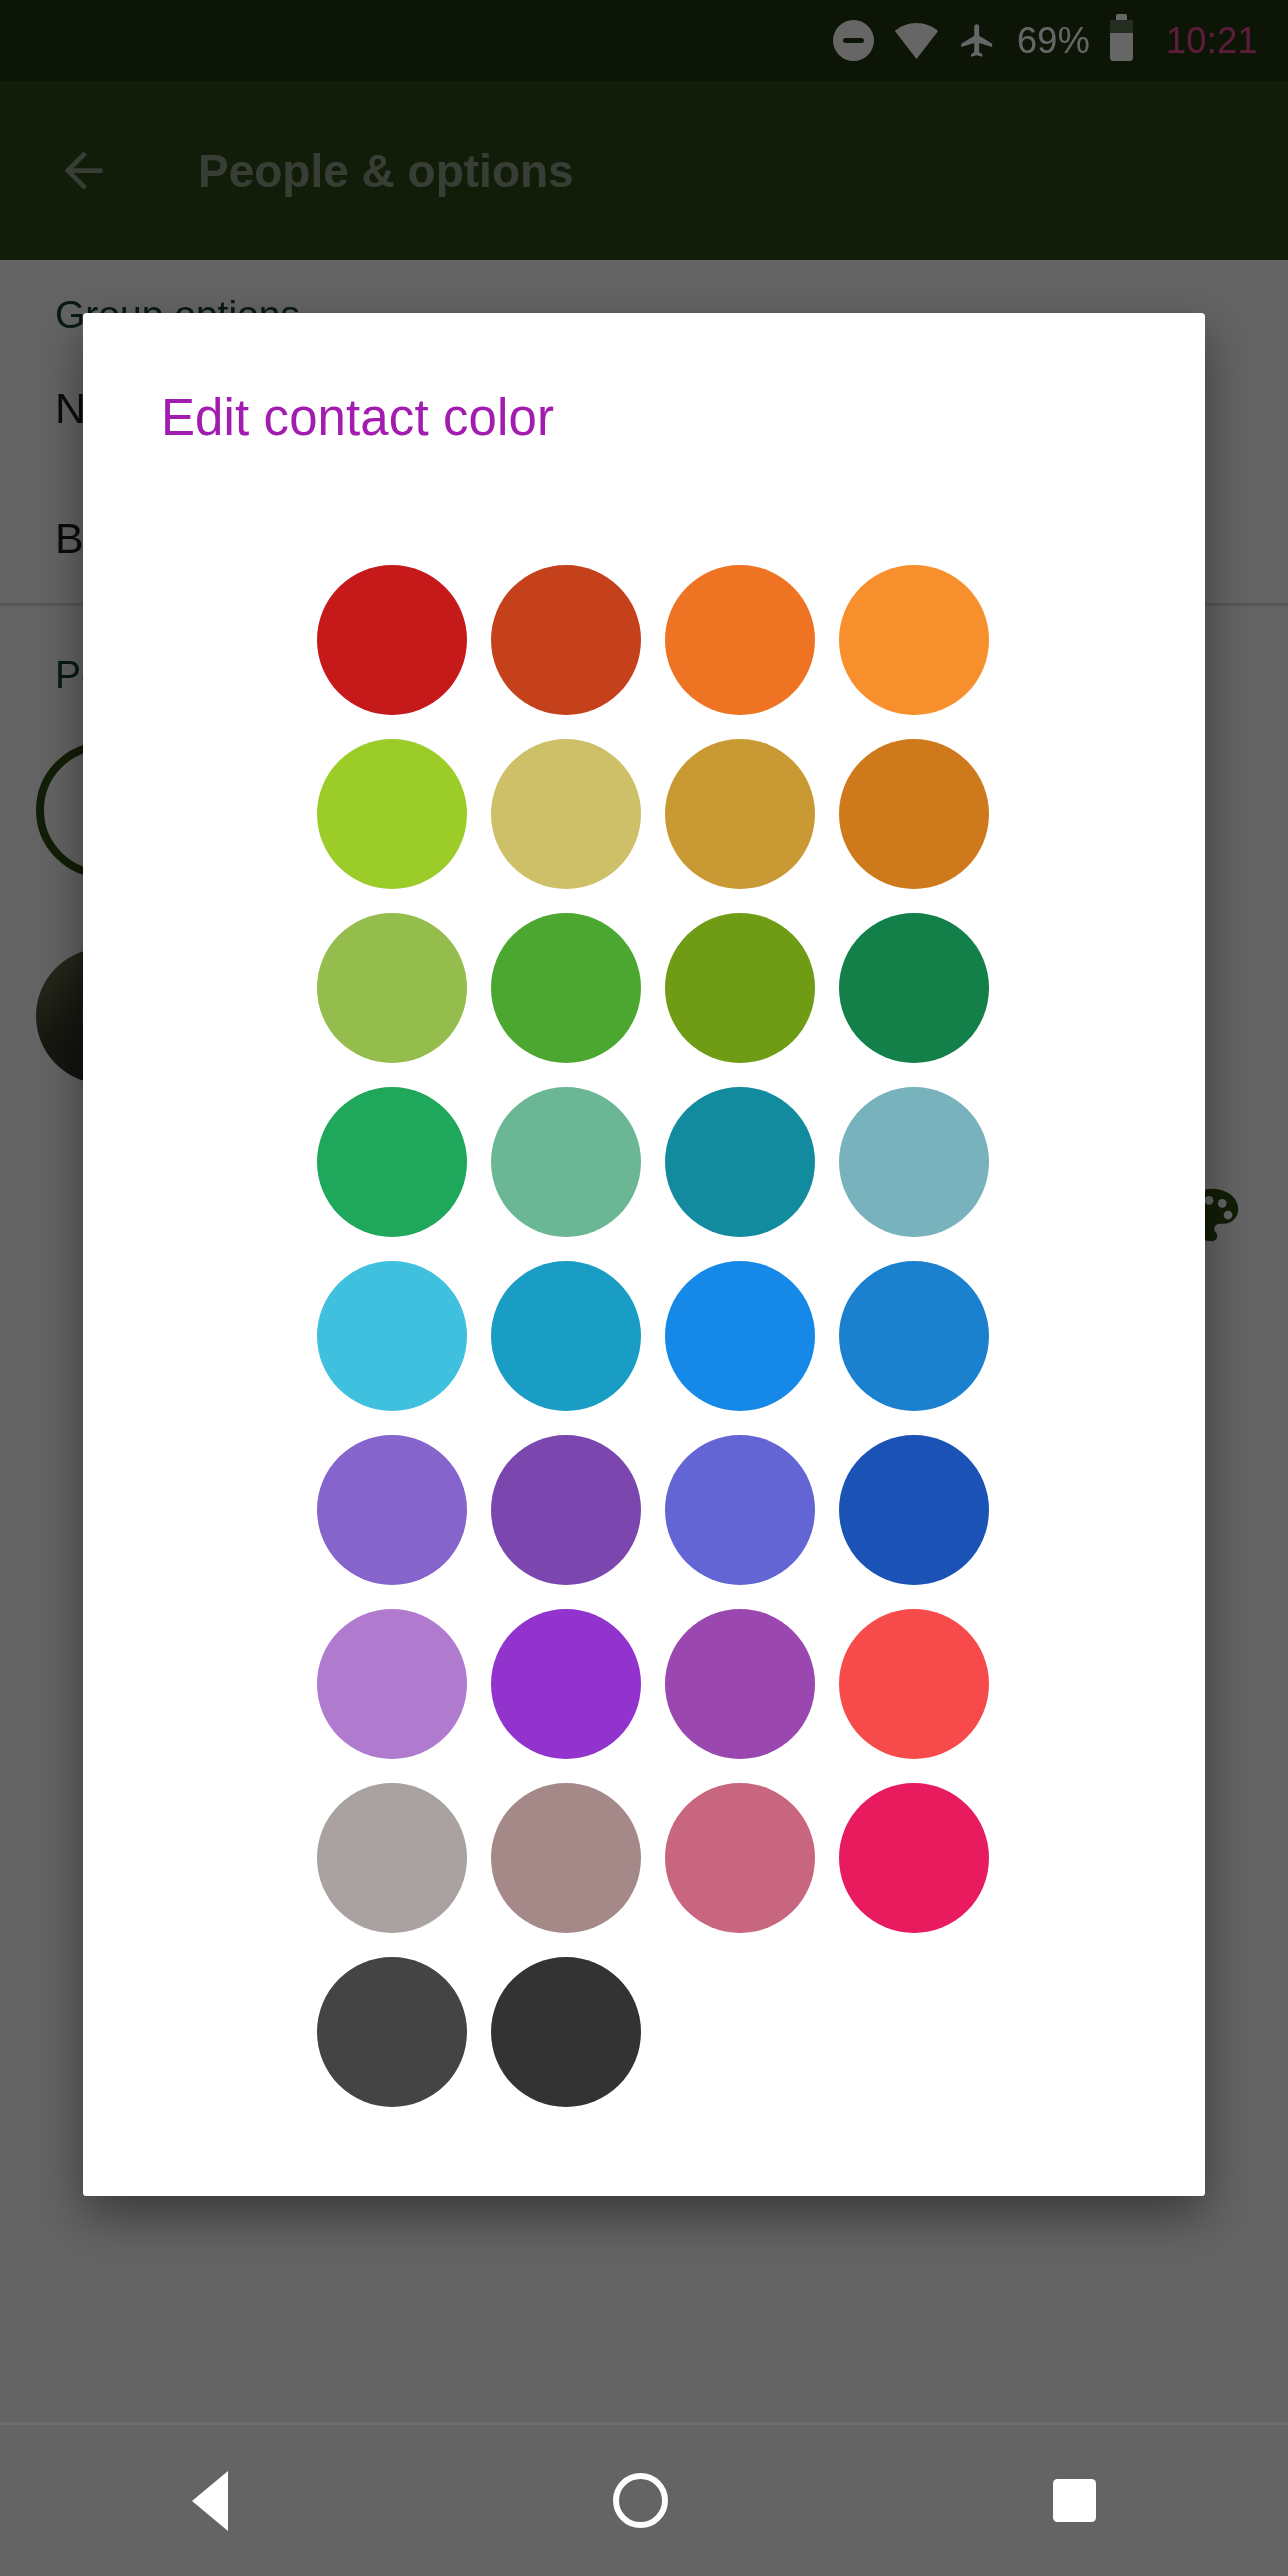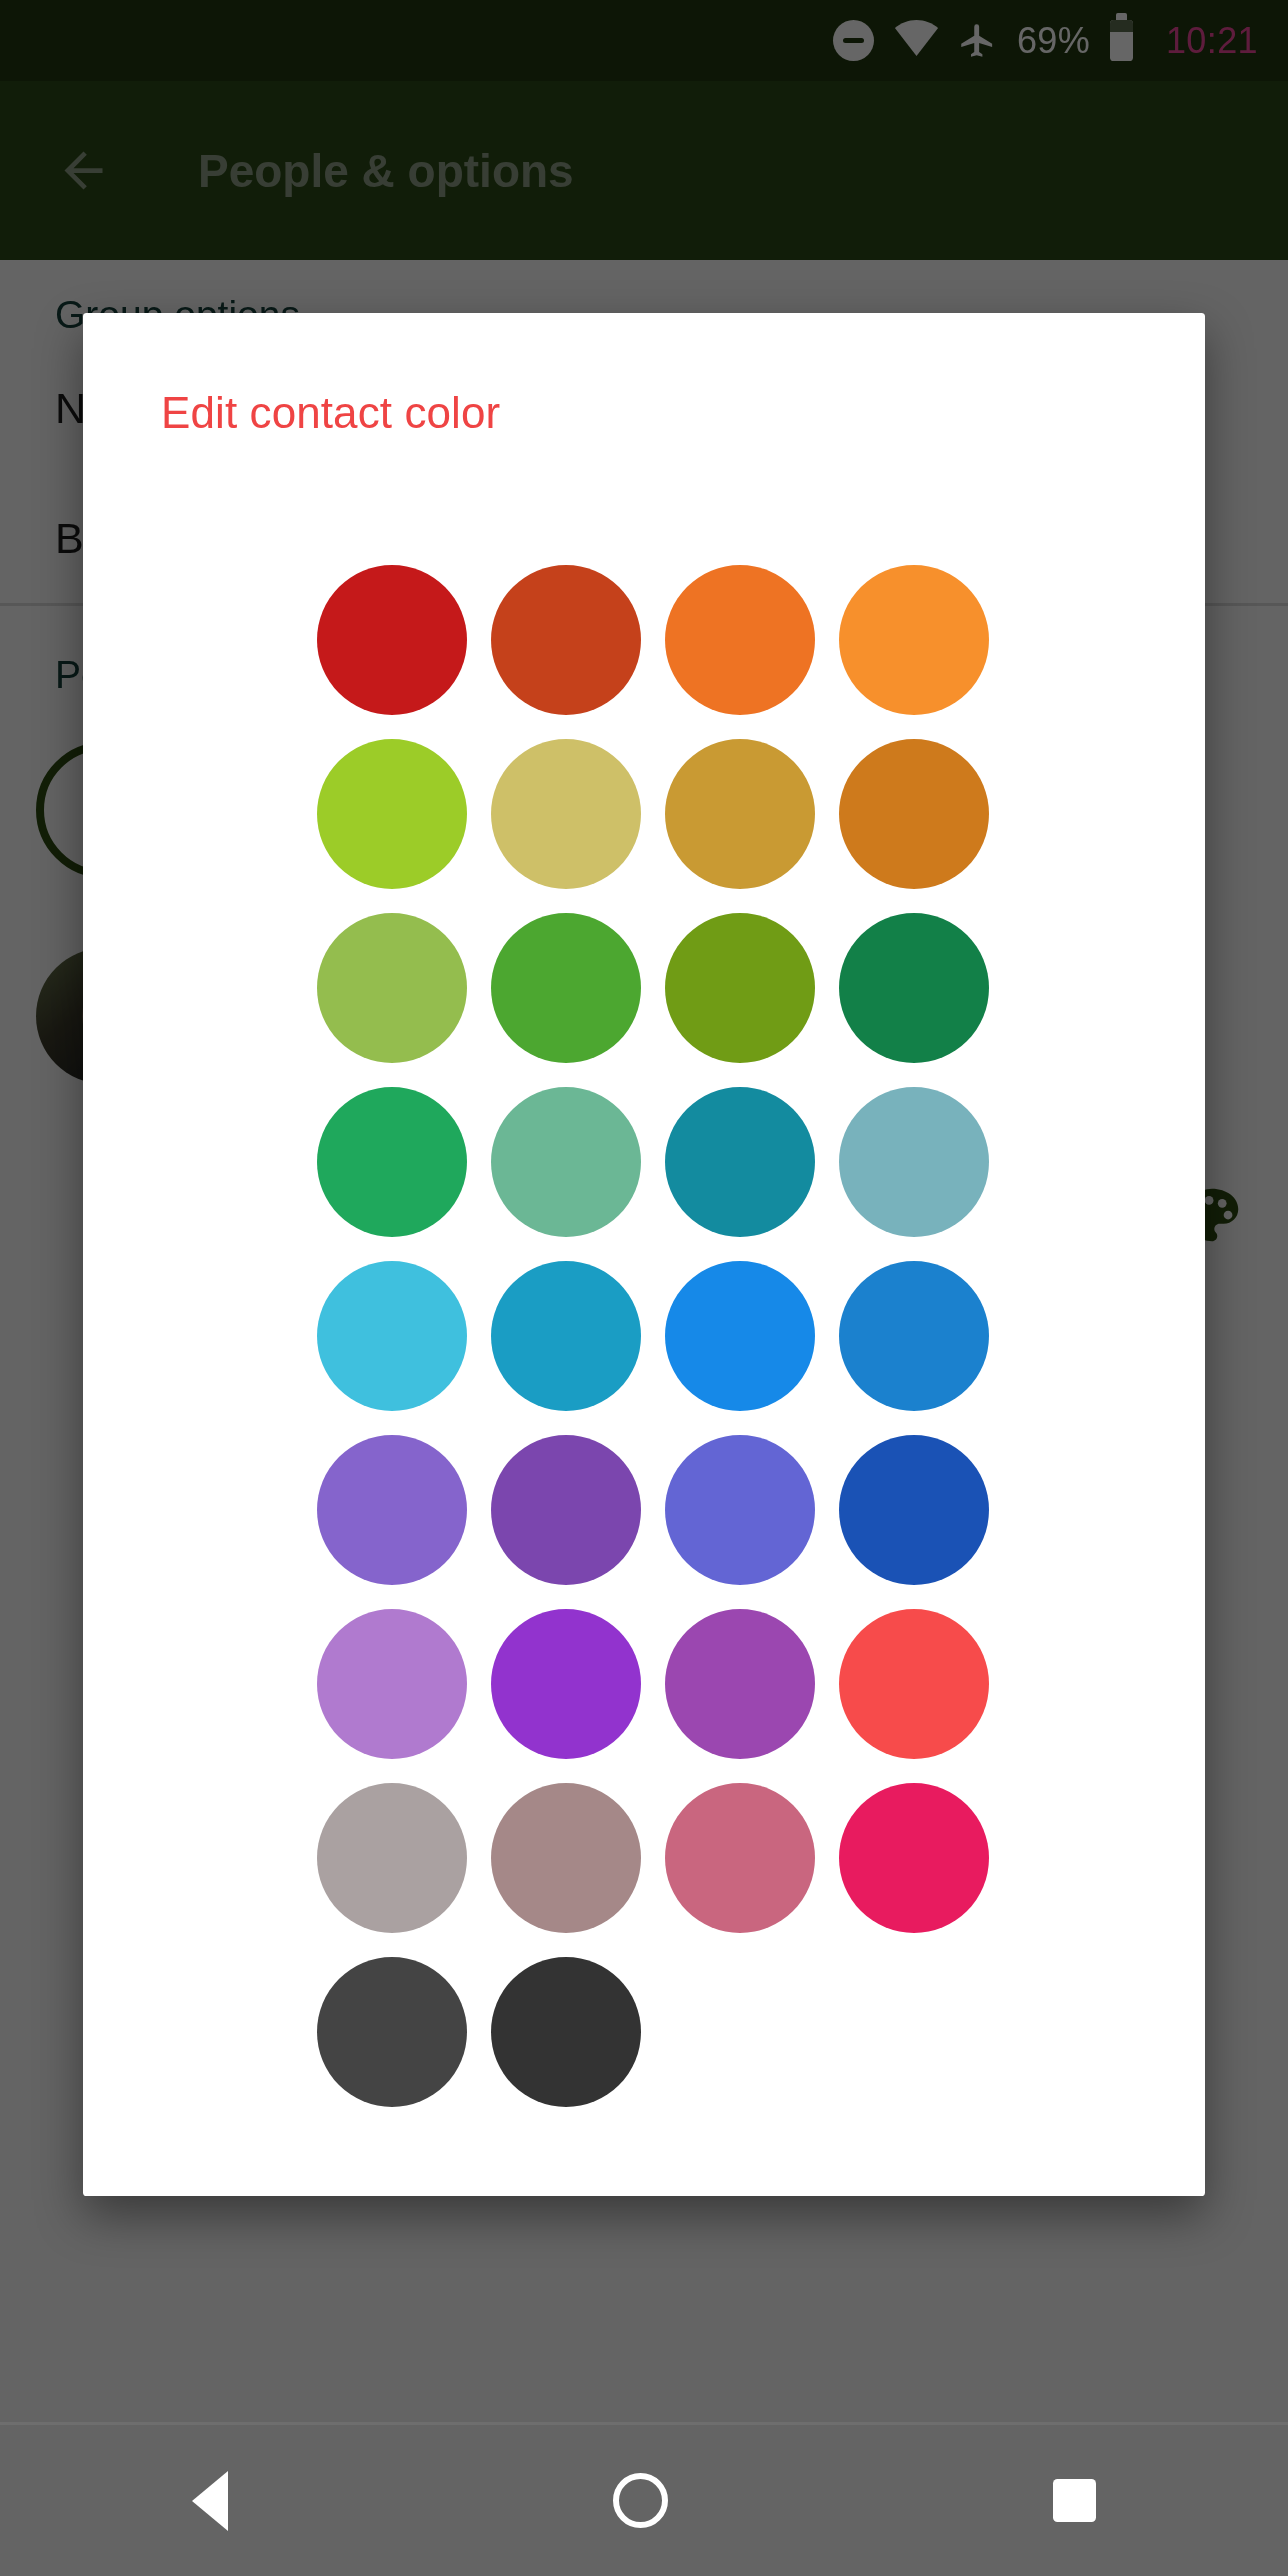--- a/index.html
+++ b/index.html
@@ -13,21 +13,21 @@
 
   
   #app-background { position:absolute; inset:0; background:#fafafa; }
 
   .status-bar {
     position:absolute; top:0; left:0; width:1288px; height:81px;
     background:#21390f;
     display:flex; align-items:center; justify-content:flex-end;
     padding-right:30px; gap:0;
   }
-  .status-icons { display:flex; gap:19.7px; }
+  .status-icons { display:flex; align-items:center; gap:19.7px; }
   .sb-text { color:#ffffff; font-size:36px; letter-spacing:0.4px; }
   .sb-clock { color:#ec4899; font-size:36px; margin-left:33px; letter-spacing:0.4px; }
 
   .icon-dnd { width:41px; height:41px; border-radius:50%; background:#fff; position:relative; }
   .icon-dnd::after { content:""; position:absolute; left:9.8px; top:18px; width:21.5px; height:5.4px;
     border-radius:2.7px; background:#21390f; }
   .icon-wifi { width:45px; height:36px; position:relative; }
   .icon-airplane { width:39px; height:41px; }
   .icon-battery { width:23px; height:41px; border-radius:3.6px; background:#ffffff;
      position:relative; border:0; }
@@ -60,21 +60,21 @@
   .scrim { position:absolute; inset:0; background:rgba(0,0,0,0.60); }
 
   
   .dialog {
     position:absolute; left:83px; top:313px; width:1122px; height:1883px;
     background:#ffffff; border-radius:3.6px;
     box-shadow:0 19.7px 47px rgba(0,0,0,0.42);
   }
   .dialog-title {
     position:absolute; left:78px; top:75px;
-    font-size:44px; color:#ef4444; font-weight:500; letter-spacing:0.1px;
+    font-size:51px; color:#a21caf; font-weight:500; letter-spacing:0.1px;
   }
   .swatch-grid {
     position:absolute; left:222px; top:240px; width:787px;
     display:flex; flex-wrap:wrap; gap:0;
   }
   .swatch-cell {
     width:174px; height:174px;
     display:flex; align-items:center; justify-content:center;
   }
   .swatch { width:150px; height:150px; border-radius:50%; }

